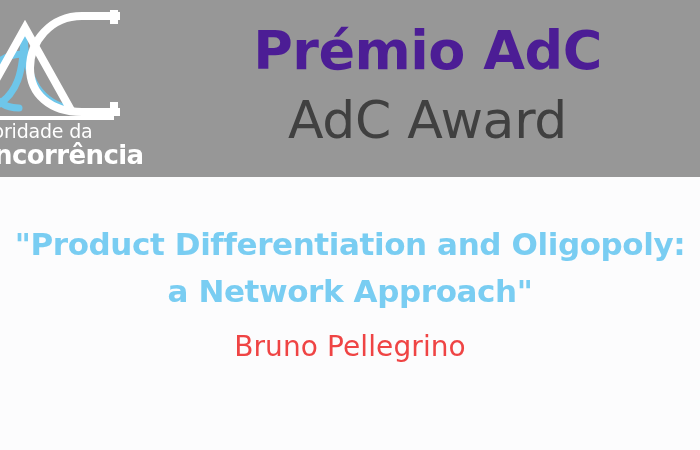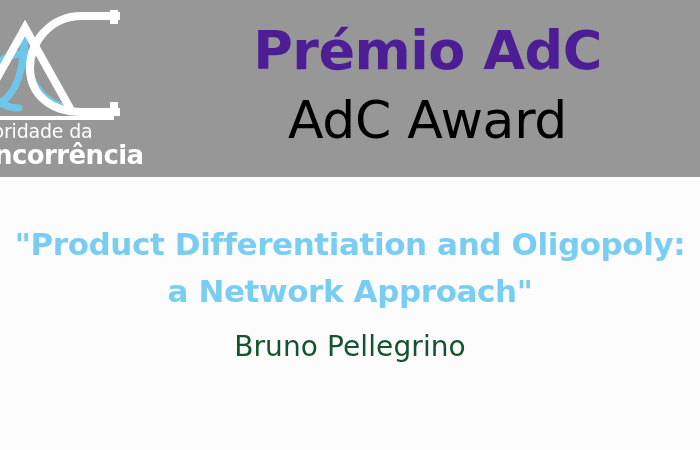--- a/index.html
+++ b/index.html
@@ -108,21 +108,21 @@
   }
   .award-en {
     position: absolute;
     left: 0;
     top: 88px;
     width: 545px;
     text-align: center;
     font-family: "DejaVu Sans", sans-serif;
     font-size: 52px;
     font-weight: 400;
-    color: #000000;
+    color: #404040;
     letter-spacing: -0.3px;
     line-height: 64px;
     white-space: nowrap;
   }
 
   
   .body-area {
     position: absolute;
     left: 0;
     top: 177px;
@@ -161,21 +161,21 @@
   }
   .paper-author {
     position: absolute;
     left: 0;
     top: 152px;
     width: 700px;
     text-align: center;
     font-family: "DejaVu Sans", sans-serif;
     font-size: 28px;
     font-weight: 400;
-    color: #14532d;
+    color: #ef4444;
     letter-spacing: 0.1px;
     line-height: 36px;
     white-space: nowrap;
   }
 </style>
 </head>
 <body>
 
 <div class="slide">
 

